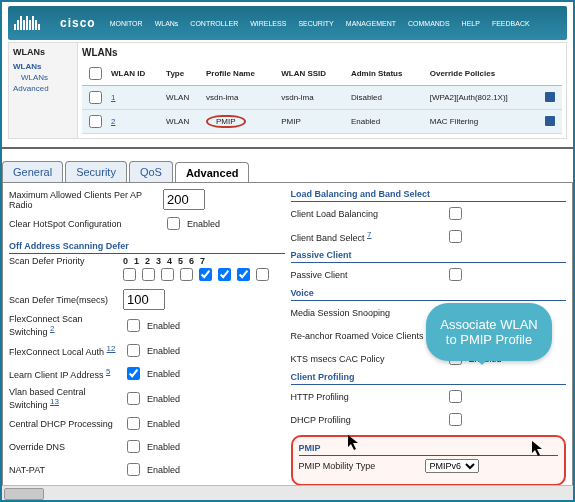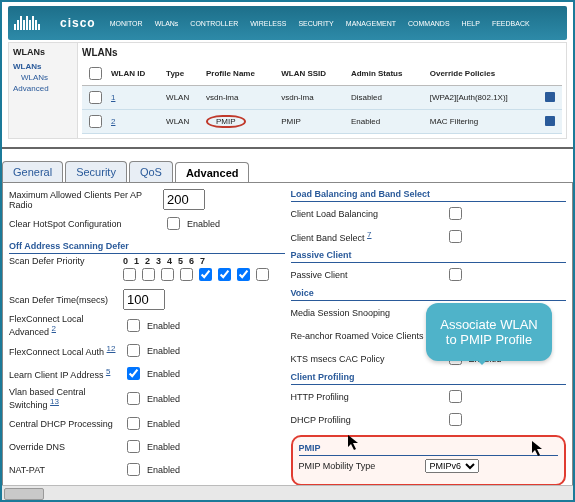--- a/index.html
+++ b/index.html
@@ -53,21 +53,21 @@
 .defer-nums{display:flex;gap:6px;font-weight:bold;font-size:9px}
 .defer-boxes{display:flex;gap:6px}
 .defer-boxes input{margin:0}
 
 .pmip-box{border:2px solid #e03c31;border-radius:10px;padding:4px 6px 8px 6px;background:#fff5f2;margin-top:4px}
 .pmip-box .sectionhdr{color:#2a5a9a;border-bottom:1px solid #2a5a9a}
 .pmip-row{display:flex;align-items:center;padding:3px 0;gap:6px}
 .pmip-row .l{flex:0 0 120px}
 .pmip-row select,.pmip-row input[type=text]{font-size:9px}
 
-.callout{position:absolute;right:20px;top:120px;width:110px;background:#4fb3c9;color:#fff;font-size:13px;text-align:center;padding:14px 8px;border-radius:12px;box-shadow:0 2px 4px rgba(0,0,0,.2)}
+.callout{position:absolute;right:20px;top:120px;width:110px;background:#4fb3c9;color:#fff;font-size:13px;text-align:center;padding:14px 8px;border-radius:22px;box-shadow:0 2px 4px rgba(0,0,0,.2)}
 .callout:after{content:"";position:absolute;bottom:-14px;left:46px;border:10px solid transparent;border-top-color:#4fb3c9}
 
 .cursor-arrow{position:absolute;width:12px;height:16px;pointer-events:none}
 .cursor-arrow svg{width:12px;height:16px}
 .scroll-x{position:absolute;left:0;right:0;bottom:0;height:14px;background:#e8e8e8;border-top:1px solid #bbb}
 .scroll-x .thumb{position:absolute;left:2px;top:2px;width:38px;height:10px;background:#c9c9c9;border:1px solid #999;border-radius:2px}
 select{font-family:inherit}
 input[type=text]{font-family:inherit}
 </style>
 </head>
@@ -195,21 +195,21 @@
            <input type="checkbox" checked="" style="">
            <input type="checkbox" style="">
          </div>
        </div>
      </div>
      <div class="row" style="margin-top:4px">
        <span class="lblnarrow">Scan Defer Time(msecs)</span>
        <input type="text" class="small-in" value="100" style="">
      </div>
      <div class="row">
-       <span class="lblnarrow"><span>FlexConnect Local Advanced</span> <span class="sup">2</span></span>
+       <span class="lblnarrow"><span>FlexConnect Scan Switching</span> <span class="sup">2</span></span>
        <input type="checkbox" style="">
        <span>Enabled</span>
      </div>
      <div class="row">
        <span class="lblnarrow"><span>FlexConnect Local Auth</span> <span class="sup">12</span></span>
        <input type="checkbox" style="">
        <span>Enabled</span>
      </div>
      <div class="row">
        <span class="lblnarrow"><span>Learn Client IP Address</span> <span class="sup">5</span></span>

